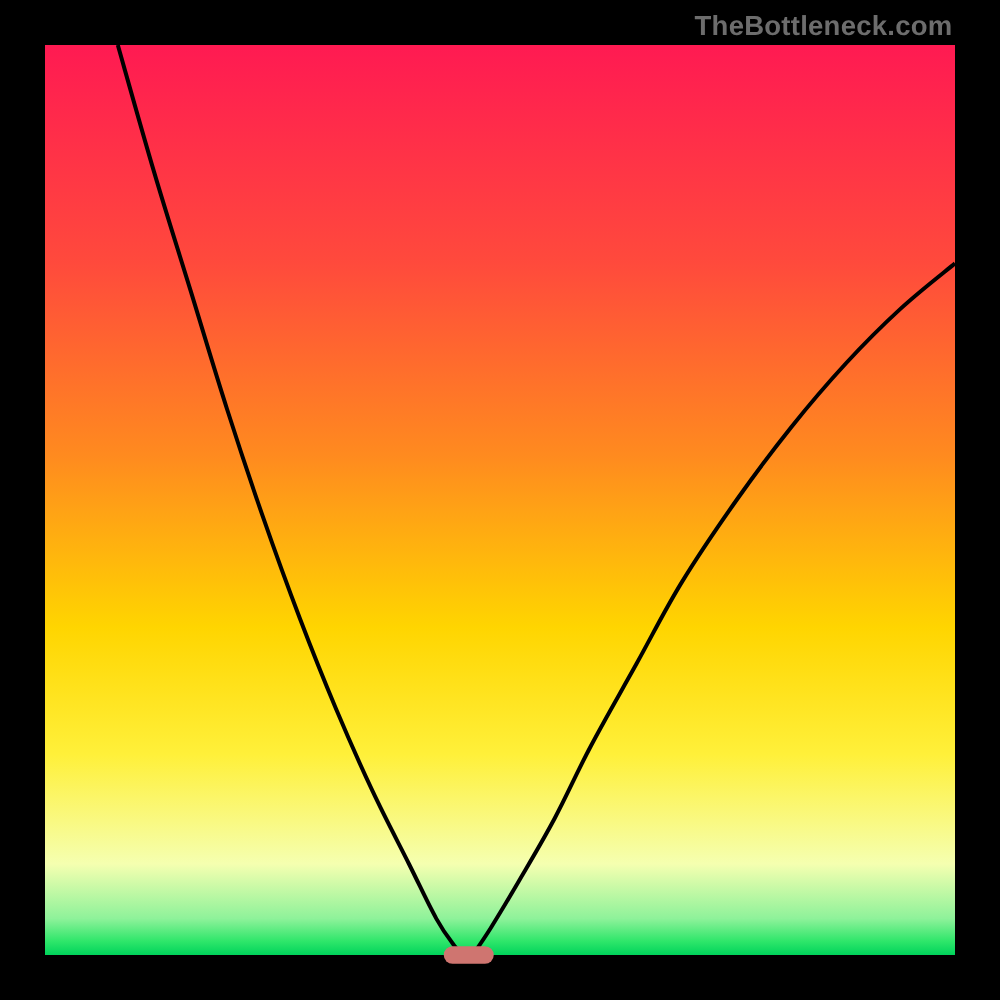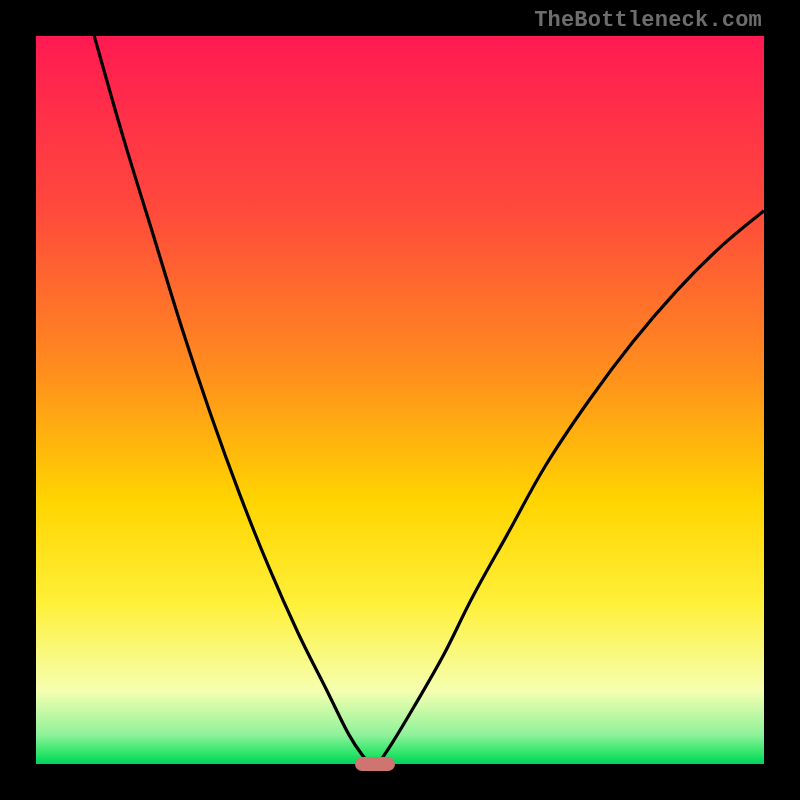--- a/index.html
+++ b/index.html
@@ -33,21 +33,21 @@
       var(--c-pale) 90%,
       var(--c-green1) 96%,
       var(--c-green2) 98.5%,
       var(--c-green3) 100%
     );
   }
   .watermark {
     position: absolute;
     right: 38px;
     top: 8px;
-    font-family: Liberation Mono, monospace;
+    font-family: Liberation Sans, sans-serif;
     font-size: 22px;
     font-weight: 600;
     color: #6d6d6d;
     letter-spacing: 0.2px;
   }
   svg.curve {
     position: absolute;
     left: 0;
     top: 0;
     width: 728px;

